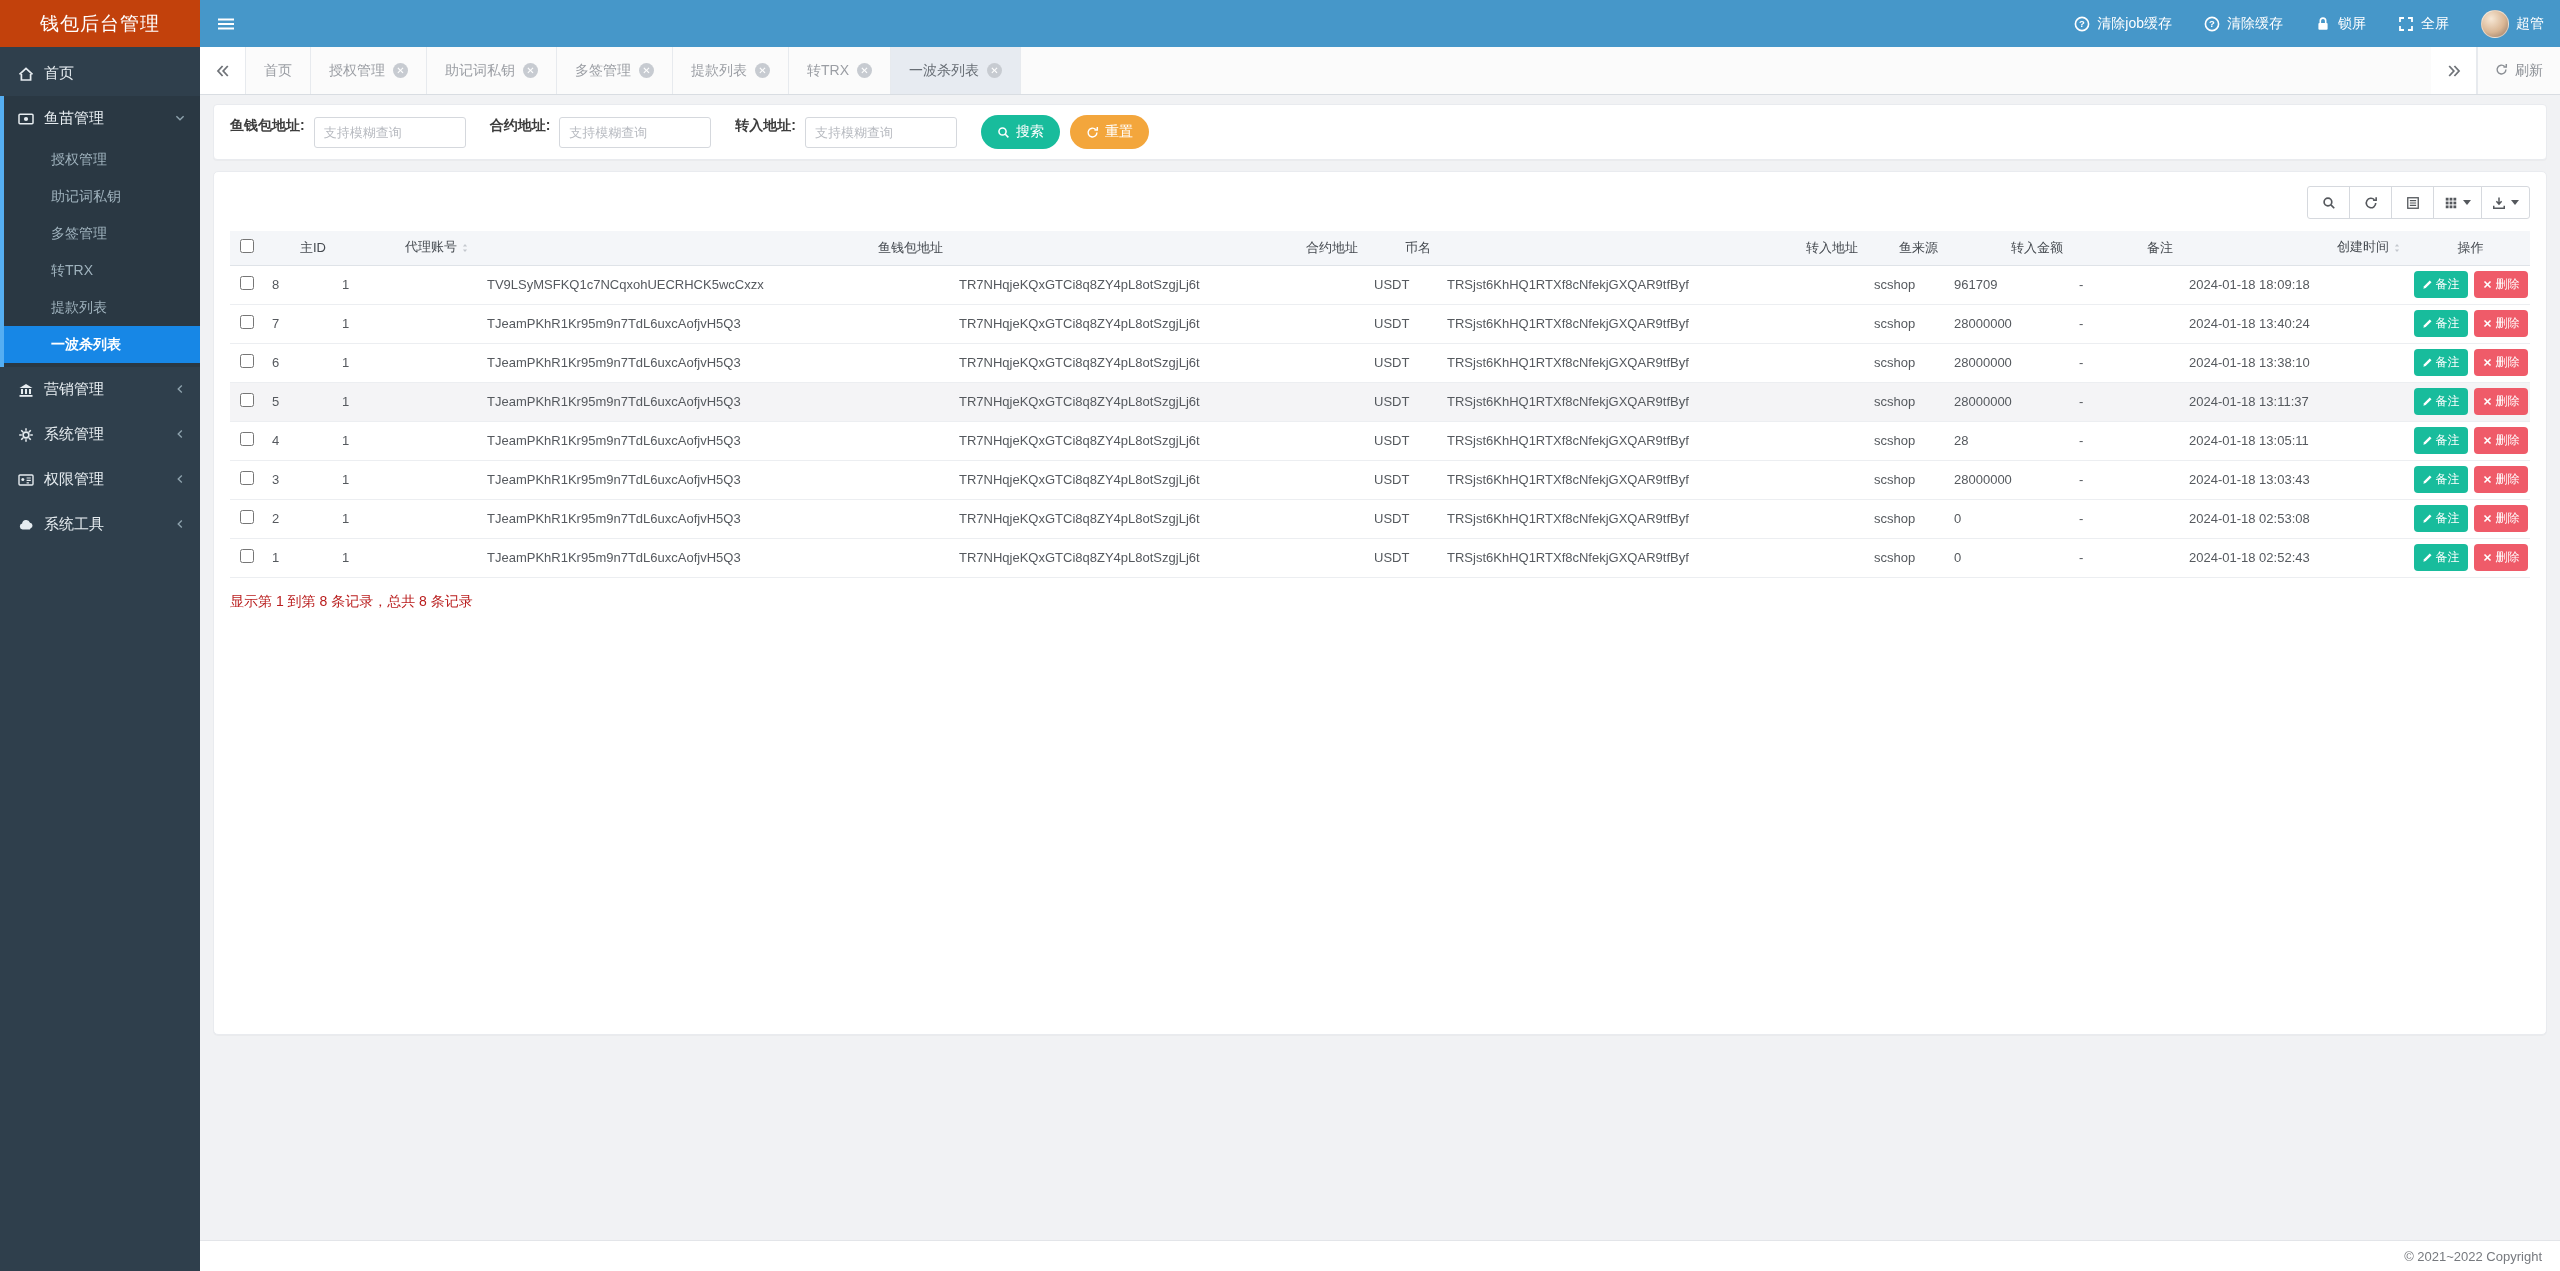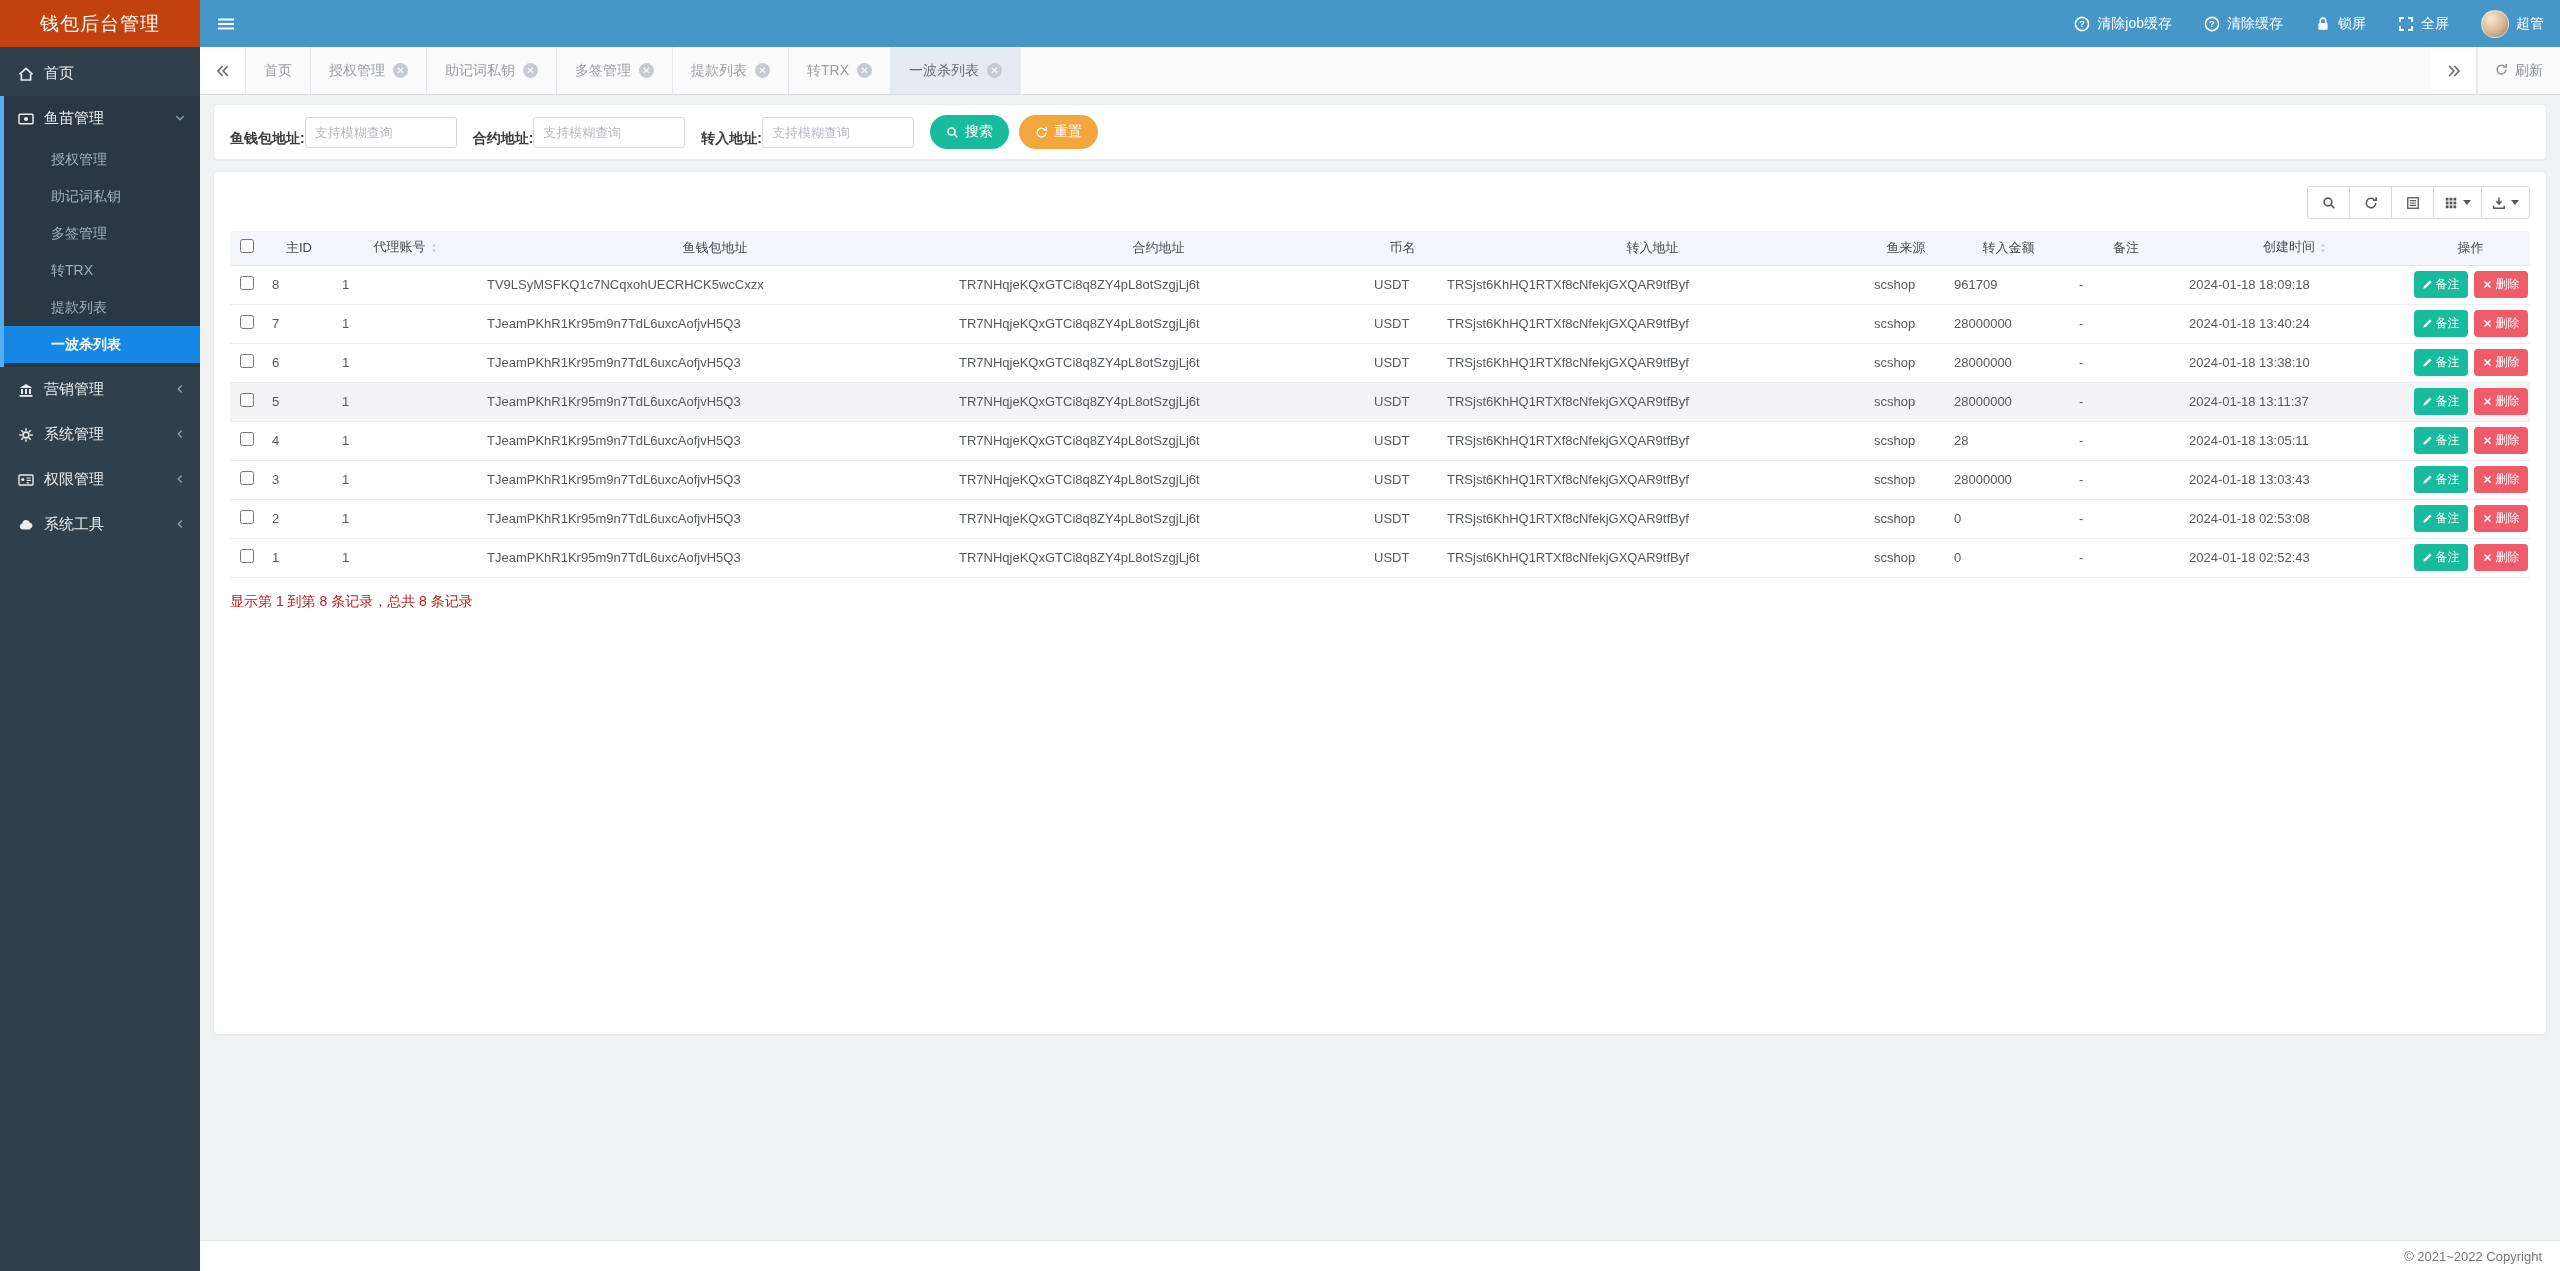--- a/index.html
+++ b/index.html
@@ -41,37 +41,37 @@
   .tabbar { height:48px; background:#fbfbfb; border-bottom:1px solid #d9dde2; display:flex; align-items:stretch; }
   .tab-scroll { width:46px; display:flex; align-items:center; justify-content:center; color:#6f7378; border-right:1px solid #e7eaee; cursor:pointer; background:#fff; }
   .tab { display:flex; align-items:center; gap:8px; padding:0 18px; font-size:14px; color:#9b9ea4; border-right:1px solid #e7eaee; cursor:pointer; white-space:nowrap; }
   .tab.active { background:#e7ebf1; color:#676d74; }
   .tab-close { width:15px; height:15px; border-radius:50%; background:#c7cbd1; color:#fff; font-size:10px; line-height:15px; text-align:center; }
   .tabbar-right { margin-left:auto; display:flex; align-items:stretch; }
   .refresh-btn { display:flex; align-items:center; gap:7px; padding:0 17px; color:#8b8f95; font-size:14px; border-left:1px solid #e7eaee; cursor:pointer; background:#fbfbfb; }
 
   .page { padding:9px 13px; }
   .search-card { background:#fff; border:1px solid #e9ebef; border-radius:4px; padding:10px 16px; display:flex; align-items:center; box-shadow:0 1px 1px rgba(0,0,0,.03); }
-  .f-group { display:flex; align-items:flex-end; margin-right:16px; }
+  .f-group { display:flex; align-items:flex-start; gap:9px; margin-right:24px; }
   .f-label { font-size:14px; color:#3c3c3c; font-weight:bold; }
   .f-input { width:152px; height:31px; border:1px solid #d5d8dd; border-radius:3px; padding:0 9px; font-size:13px; color:#555; outline:none; }
   .f-input::placeholder { color:#b8bbc1; }
   .pill-btn { display:inline-flex; align-items:center; gap:6px; height:34px; padding:0 16px; border:none; border-radius:17px; color:#fff; font-size:14px; cursor:pointer; }
   .btn-search { background:#18bc9c; margin-right:10px; }
   .btn-reset { background:#f3a63c; }
 
   .table-card { margin-top:11px; background:#fff; border:1px solid #e9ebef; border-radius:5px; padding:14px 16px; height:864px; box-shadow:0 1px 1px rgba(0,0,0,.03); }
   .toolbar { display:flex; justify-content:flex-end; margin-bottom:12px; }
   .tbtn { height:33px; min-width:43px; padding:0 10px; background:#fff; border:1px solid #d6d9de; color:#55585d; display:flex; align-items:center; justify-content:center; gap:5px; cursor:pointer; margin-left:-1px; }
   .tbtn:first-child { border-radius:3px 0 0 3px; margin-left:0; }
   .tbtn:last-child { border-radius:0 3px 3px 0; }
   .caret { width:0; height:0; border-left:4px solid transparent; border-right:4px solid transparent; border-top:5px solid #55585d; }
 
   table { width:100%; border-collapse:collapse; table-layout:fixed; font-size:13px; }
-  thead th { background:#f4f6f9; font-weight:normal; color:#454a50; text-align:center; height:34px; padding:0 8px; border-bottom:1px solid #dfe3e8; white-space:nowrap; overflow:hidden; }
+  thead th { background:#f4f6f9; font-weight:normal; color:#454a50; text-align:right; height:34px; padding:0 8px; border-bottom:1px solid #dfe3e8; white-space:nowrap; overflow:hidden; }
   thead th.sortable { cursor:pointer; }
   .sort-ic { color:#c3c7ce; vertical-align:-3px; margin-left:2px; }
   tbody td { height:39px; padding:0 8px; border-bottom:1px solid #eceef1; color:#55595e; white-space:nowrap; overflow:hidden; }
   tbody tr.hl { background:#f4f4f6; }
   .col-center { text-align:center; }
   .actions { display:flex; gap:6px; justify-content:center; align-items:center; }
   .act-btn { display:inline-flex; align-items:center; gap:3px; color:#fff; font-size:12px; padding:5px 8px; border-radius:4px; border:none; cursor:pointer; }
   .act-note { background:#18bc9c; }
   .act-del { background:#ef5b69; }
   .act-btn .ic { width:11px; height:11px; }

